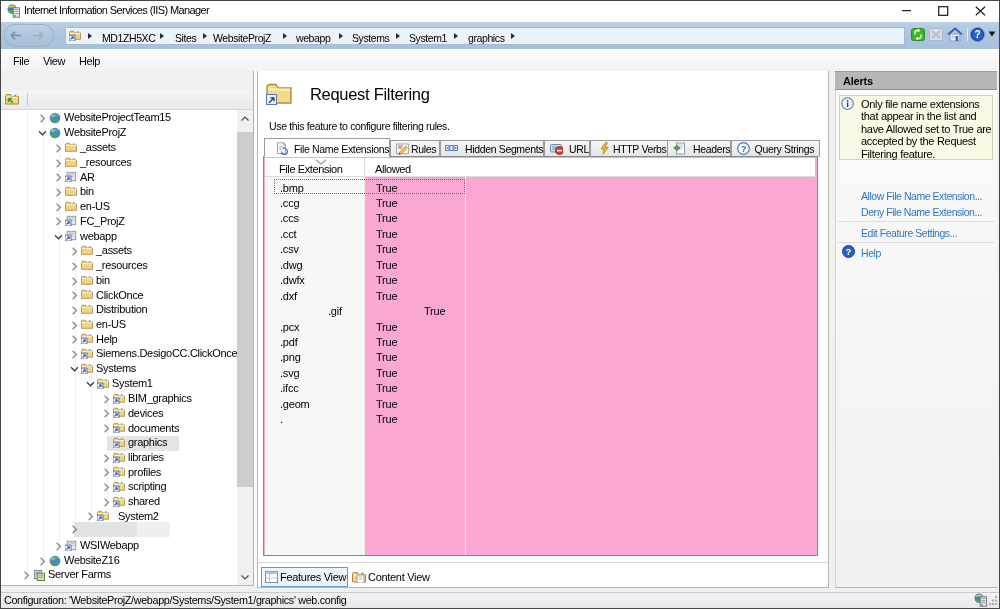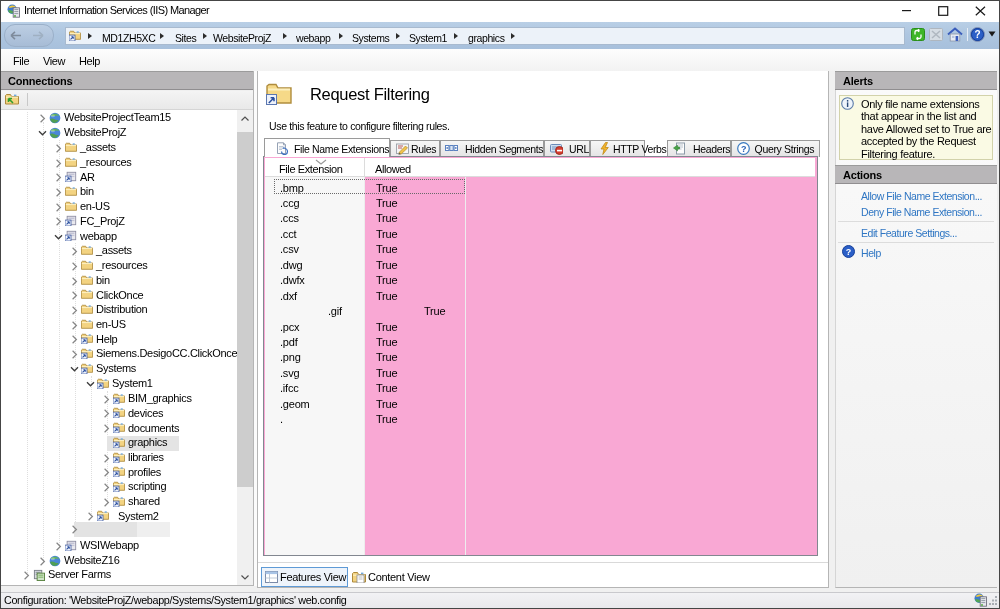--- a/index.html
+++ b/index.html
@@ -125,23 +125,20 @@
       <circle cx="7.5" cy="7.5" r="6" fill="none" stroke="#174099" stroke-width="1"></circle>
       <text x="7.5" y="11.2" text-anchor="middle" font-size="10" font-weight="bold" fill="#fff" font-family="Liberation Sans">?</text>
     </svg>
 <svg class="abs" style="left:988px;top:31px" width="8" height="6" viewBox="0 0 8 6">
       <path d="M0.5 0.5 L7.5 0.5 L4 5.5 Z" fill="#1a1a1a"></path>
     </svg>
 <div id="menubar"></div>
 <div class="menuitem abs" style="left:13px">File</div>
 <div class="menuitem abs" style="left:43px">View</div>
 <div class="menuitem abs" style="left:79px">Help</div>
-<div class="phdr" style="left:0;top:71px;width:253px">
-      <span>Connections</span>
-    </div>
 <div class="phdr" style="left:835px;top:71px;width:162px">
       <span>Alerts</span>
     </div>
 <div id="lefttoolbar"></div>
 <svg class="abs" style="left:5px;top:93px" width="14" height="13" viewBox="0 0 14 13">
       <path d="M0.5 2.5 L0.5 11 L13.5 11 L13.5 3.5 L6.5 3.5 L5.5 1.5 L1.5 1.5 Z" fill="#f3d381" stroke="#ad8a3c" stroke-width="1"></path>
       <path d="M1 4.2 L13 4.2" stroke="#fdf0c0" stroke-width="1.2"></path>
       <rect x="9" y="1.6" width="2.4" height="1.6" fill="#6fa8dc"></rect>
       <path d="M8 10 L3.5 5.5 M3.5 5.5 L3.5 9 M3.5 5.5 L7 5.5" stroke="#2e9e2e" stroke-width="1.6" fill="none"></path>
     </svg>
@@ -531,21 +528,21 @@
 </div>
 <div class="tab" style="left:286.0px;top:68.5px;width:46.0px;height:17px">
 <svg class="abs" style="left:4.5px;top:1.5px" width="13" height="13" viewBox="0 0 13 13">
           <rect x="0.5" y="2.5" width="11" height="7.5" rx="1" fill="#cfe0f2" stroke="#6a8ab8"></rect>
           <path d="M2 5 h6 M2 7 h4" stroke="#6a8ab8" stroke-width="0.9"></path>
           <circle cx="9.5" cy="8.5" r="4" fill="#d63c2e" stroke="#a02a20"></circle>
           <rect x="7" y="7.8" width="5" height="1.6" fill="#fff"></rect>
         </svg>
 <div class="tablabel" style="left:24.0px;top:2.0px">URL</div>
 </div>
-<div class="tab" style="left:332.0px;top:68.5px;width:55px;height:17px">
+<div class="tab" style="left:332.0px;top:68.5px;width:78px;height:17px">
 <svg class="abs" style="left:7px;top:1.5px" width="13" height="13" viewBox="0 0 13 13">
           <path d="M7.5 0.5 L3 7 L6 7 L4.8 12.5 L10.3 5.5 L7.2 5.5 L9.5 0.5 Z" fill="#f2b32c" stroke="#c08a18" stroke-width="0.8"></path>
         </svg>
 <div class="tablabel" style="left:22.0px;top:2.0px">HTTP Verbs</div>
 </div>
 <div class="tab" style="left:409.0px;top:68.5px;width:64.0px;height:17px">
 <svg class="abs" style="left:4.5px;top:1.5px" width="13" height="13" viewBox="0 0 13 13">
           <rect x="3.5" y="1" width="8" height="11" fill="#fdfdfd" stroke="#8c9aa8"></rect>
           <path d="M5 3 h5 M5 5 h5 M5 7 h3.5" stroke="#a8b4c0" stroke-width="0.8"></path>
           <path d="M0.5 6 L4.5 3.2 L4.5 5 L6.5 5 L6.5 7 L4.5 7 L4.5 8.8 Z" fill="#4aa44a" stroke="#2e7e2e" stroke-width="0.6"></path>
@@ -649,23 +646,20 @@
         <path d="M0.5 2.5 L0.5 11 L13.5 11 L13.5 3.5 L6.5 3.5 L5.5 1.5 L1.5 1.5 Z" fill="#f3d381" stroke="#ad8a3c" stroke-width="1"></path>
         <path d="M1 4.2 L13 4.2" stroke="#fdf0c0" stroke-width="1.2"></path>
         <rect x="9" y="1.6" width="2.4" height="1.6" fill="#6fa8dc"></rect>
         <rect x="5" y="4" width="7" height="8" fill="#fff" stroke="#8c8c8c" stroke-width="0.8"></rect>
         <path d="M6.5 6 h4 M6.5 8 h4" stroke="#a8a8a8" stroke-width="0.8"></path>
       </svg>
 <div class="abs" style="left:110px;top:500px;font-size:11px;letter-spacing:-0.3px">Content View</div>
 </div>
 <div id="rightpanel">
 <div class="abs" style="left:0;top:19px;width:162px;height:498px;background:linear-gradient(180deg,#fafafa,#f0f0f0);border-left:1px solid #d5d5d5;border-bottom:1px solid #b5b5b5"></div>
-<div class="phdr" style="left:0;top:94px;width:162px">
-        <span>Actions</span>
-      </div>
 <div class="abs" style="left:4px;top:23.5px;width:154px;height:65px;background:#fafae4;border:1px solid #d2d2aa"></div>
 <svg class="abs" style="left:6px;top:26px" width="13" height="13" viewBox="0 0 13 13">
         <circle cx="6.5" cy="6.5" r="5.8" fill="#eef4fb" stroke="#5a7aa8" stroke-width="1.1"></circle>
         <rect x="5.9" y="5.4" width="1.4" height="4.6" fill="#2a4a78"></rect>
         <rect x="5.9" y="3" width="1.4" height="1.6" fill="#2a4a78"></rect>
       </svg>
 <div class="abs" style="left:26px;top:26.5px;font-size:11px;letter-spacing:-0.3px;white-space:nowrap">Only file name extensions</div>
 <div class="abs" style="left:26px;top:39.0px;font-size:11px;letter-spacing:-0.3px;white-space:nowrap">that appear in the list and</div>
 <div class="abs" style="left:26px;top:51.5px;font-size:11px;letter-spacing:-0.3px;white-space:nowrap">have Allowed set to True are</div>
 <div class="abs" style="left:26px;top:64.0px;font-size:11px;letter-spacing:-0.3px;white-space:nowrap">accepted by the Request</div>

